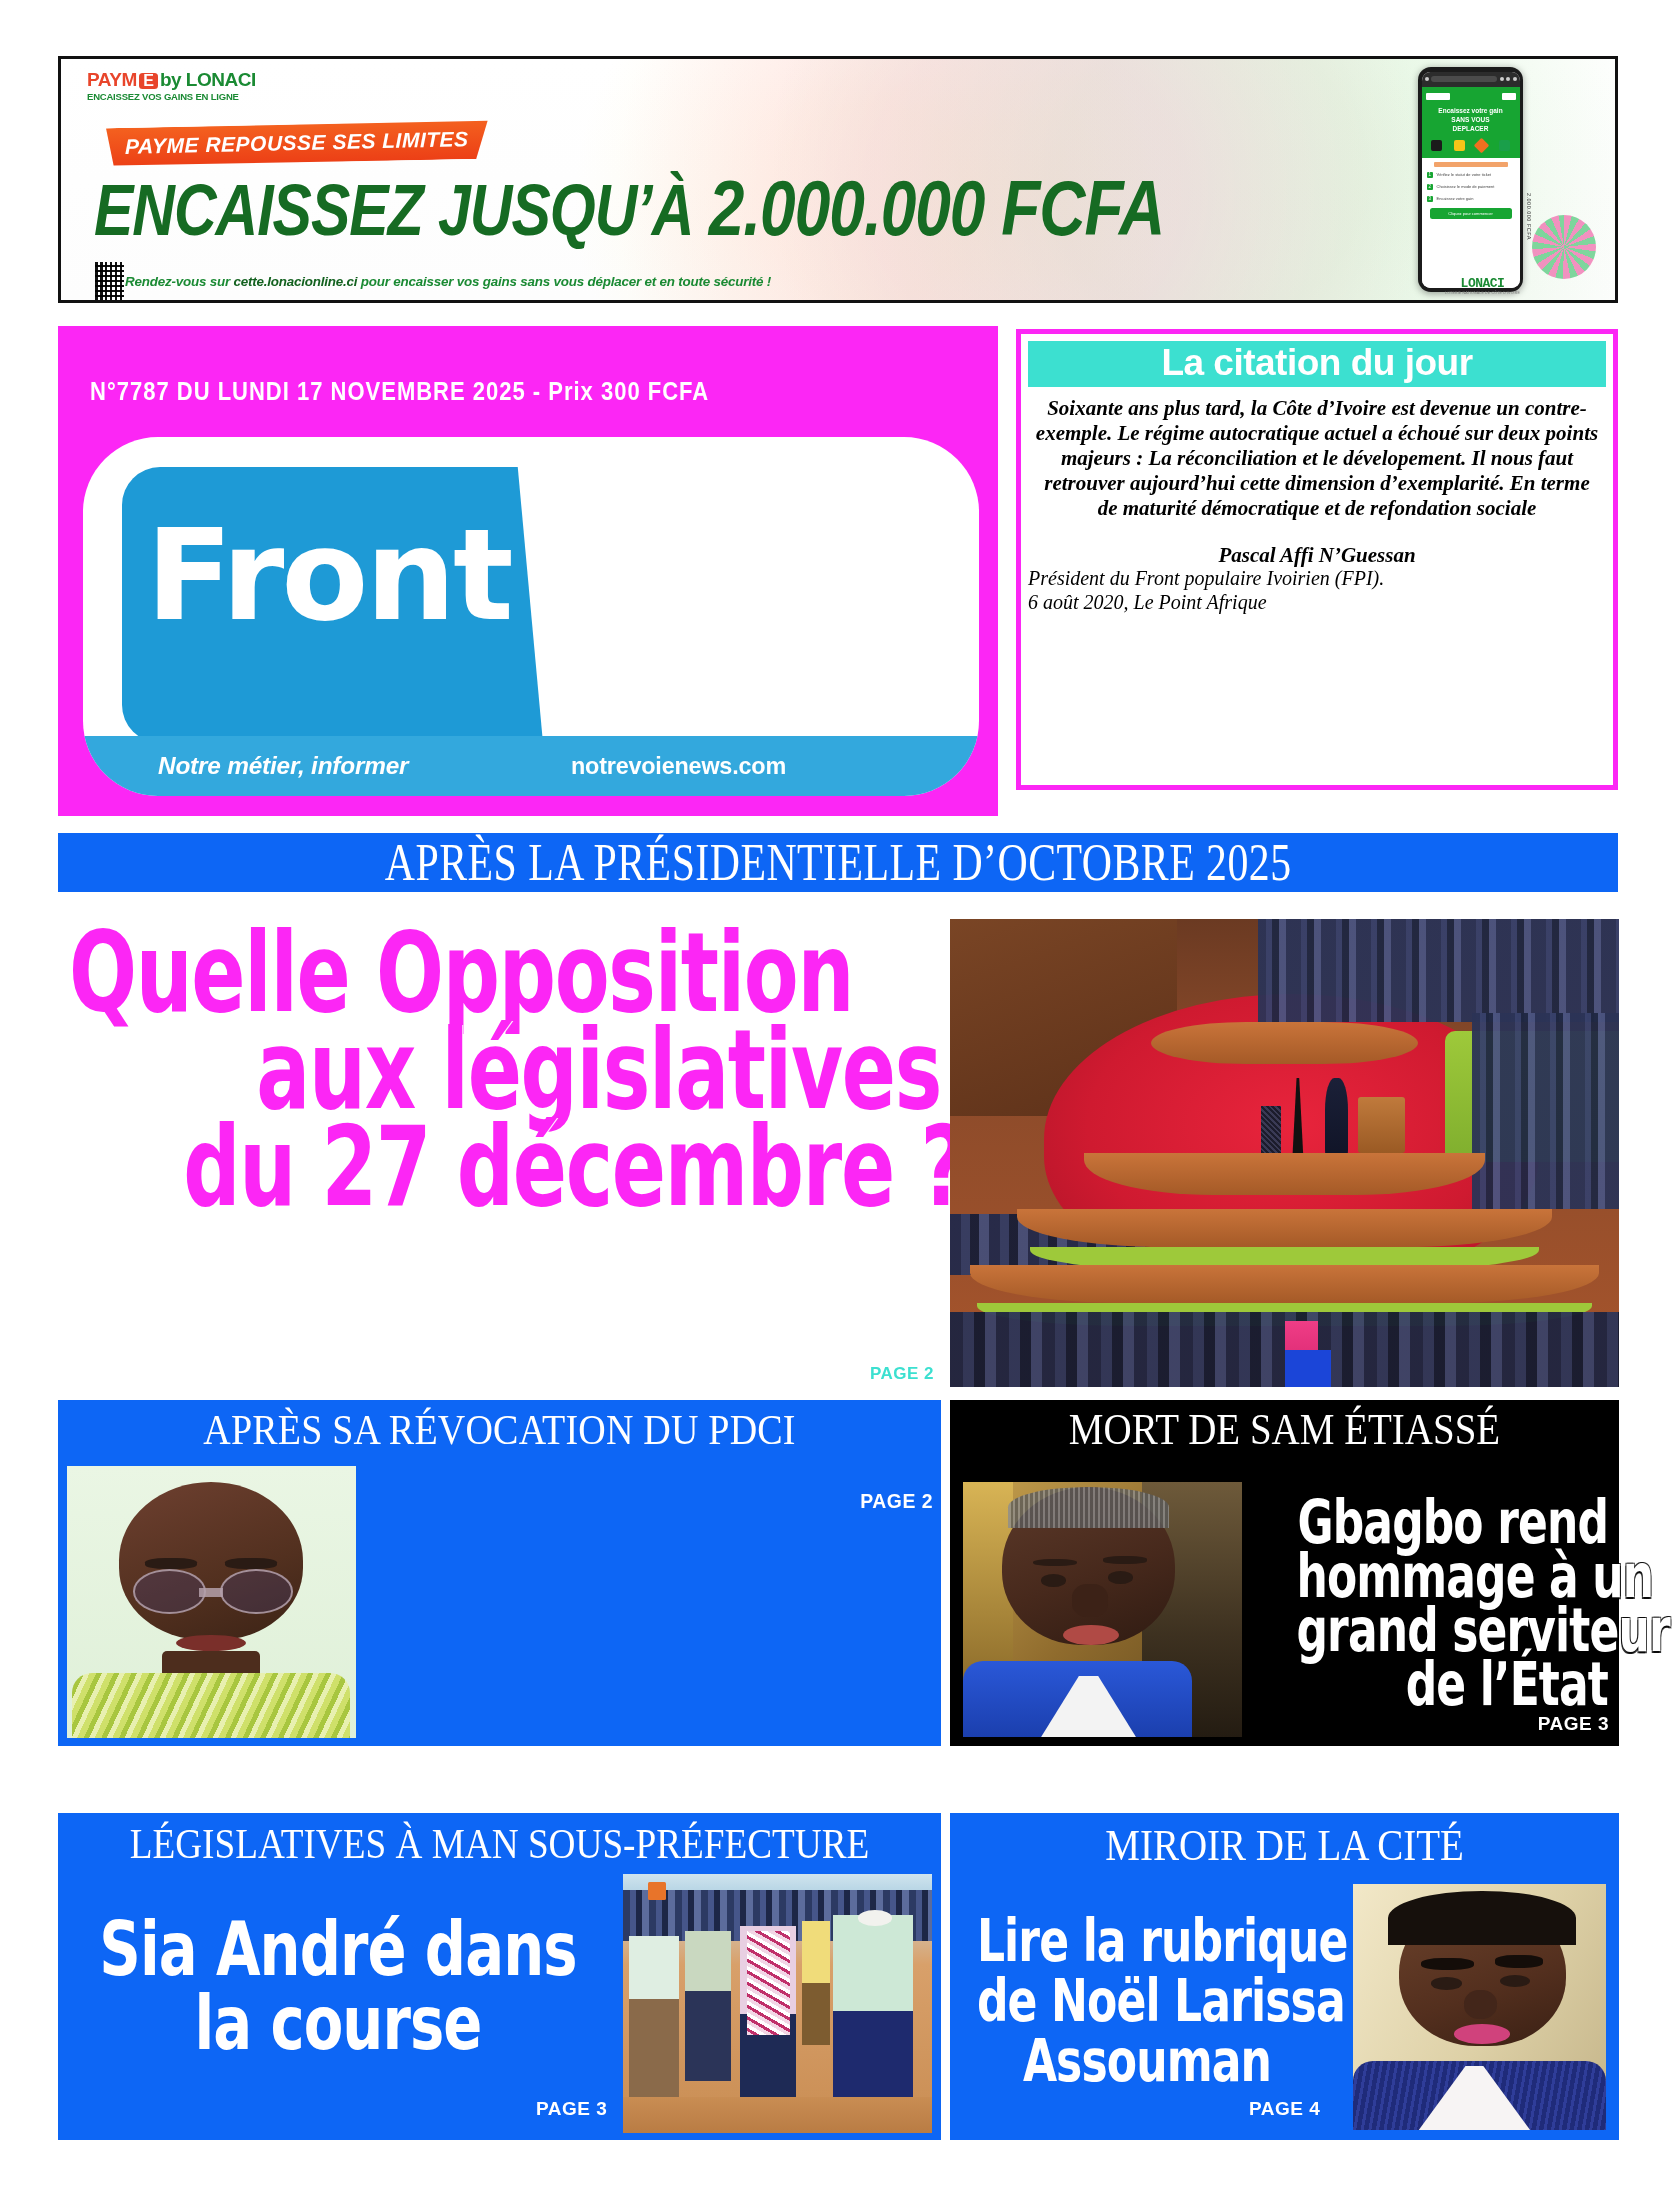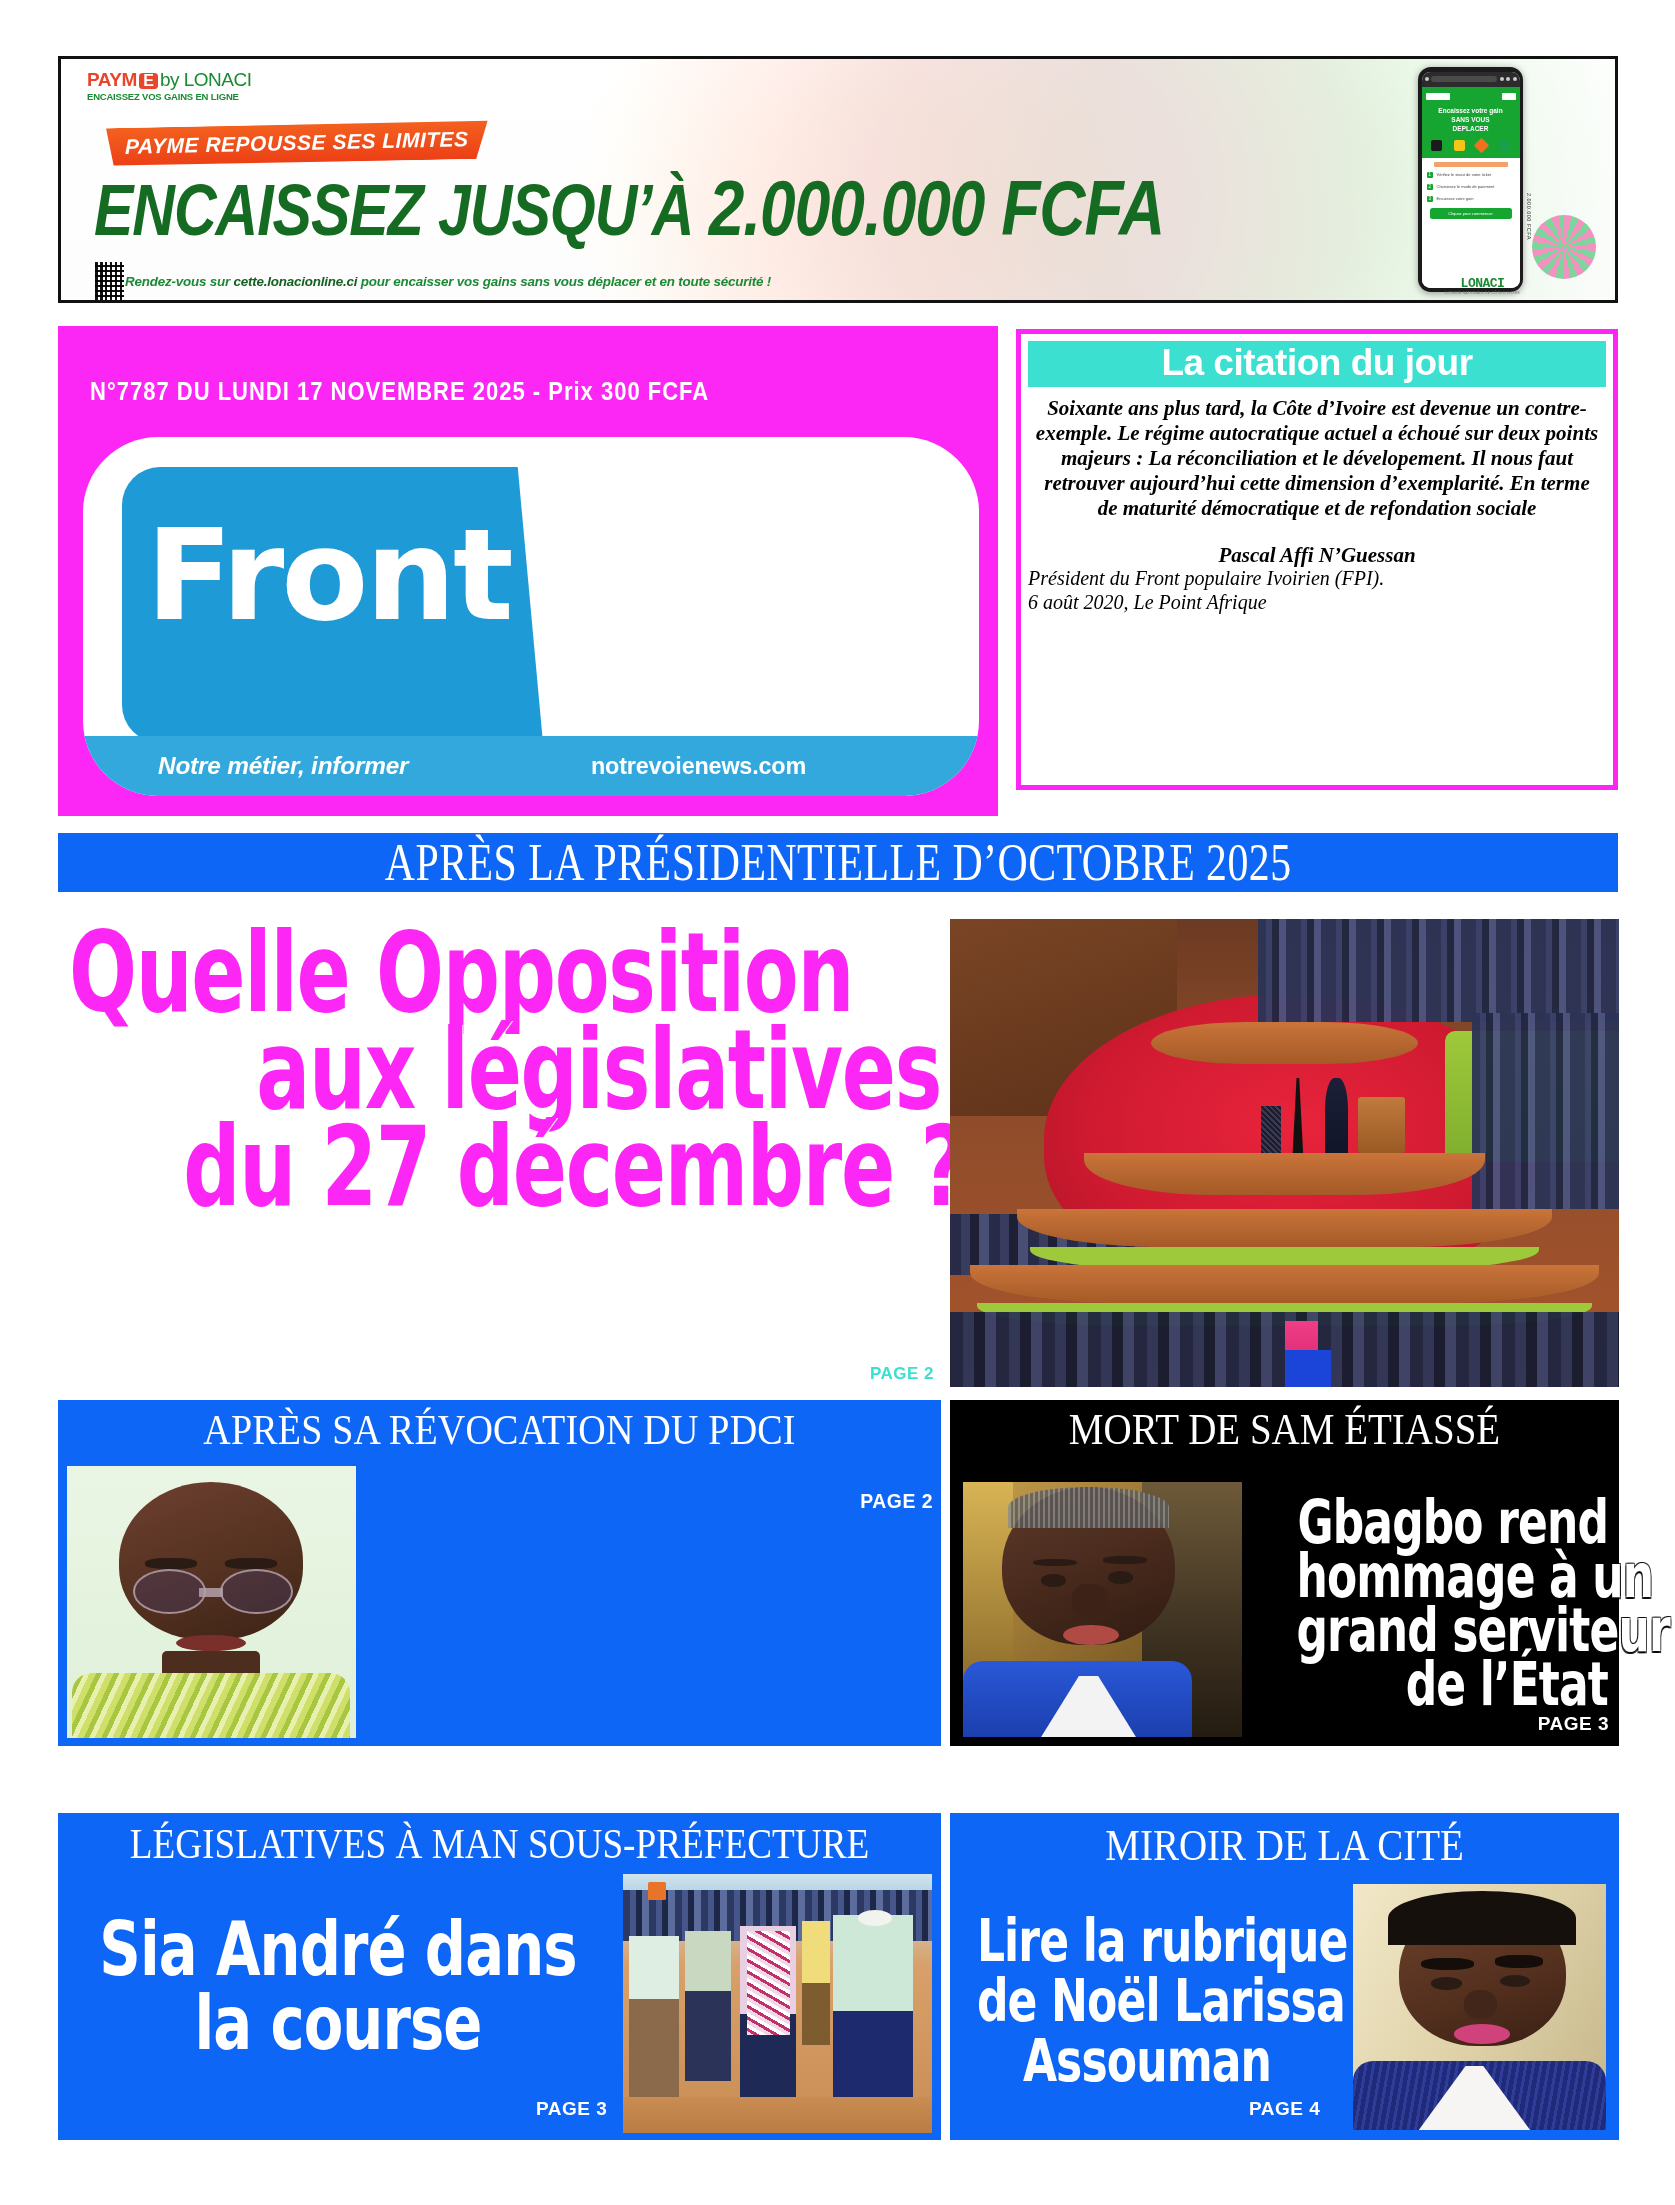--- a/index.html
+++ b/index.html
@@ -40,21 +40,21 @@
     font-size: 19px; font-weight: bold; letter-spacing: -0.5px;
     line-height: 1;
   }
   .payme-a { color: #e8452b; }
   .payme-badge {
     display: inline-block;
     background: #e8452b; color: #ffffff;
     border-radius: 3.5px; padding: 0 4.5px; margin: 0 2px;
     font-size: 16px;
   }
-  .payme-by { color: #1a8a33; font-weight: normal; margin-top: 35px; }
+  .payme-by { color: #1a8a33; font-weight: bold; margin-top: 35px; }
   #payme-sub {
     color: #1a8a33; font-size: 9.5px; font-weight: bold;
     letter-spacing: -0.2px; margin-top: 2px;
   }
   #ad-ribbon {
     position: absolute; left: 45px; top: 65px;
     background: linear-gradient(180deg,#f4611f 0%,#ec3f16 100%);
     color: #ffffff;
     font-size: 21px; font-weight: bold; font-style: italic;
     letter-spacing: 0.5px;
@@ -214,21 +214,21 @@
     position: absolute; left: 0; right: 0; bottom: 0;
     height: 60px; background: #33a8dd;
     display: flex; align-items: center;
   }
   #tagline {
     position: absolute; left: 75px;
     color: #ffffff; font-size: 24.4px; font-weight: bold;
     font-style: italic; letter-spacing: -0.2px;
   }
   #site-url {
-    position: absolute; left: 508px;
+    position: absolute; left: 488px;
     color: #ffffff; font-size: 23.4px; font-weight: bold;
     letter-spacing: -0.2px;
   }
 
   
   #citation-box {
     position: absolute;
     left: 1016px; top: 329px;
     width: 602px; height: 461px;
     border: 5.5px solid #fc26f5;

